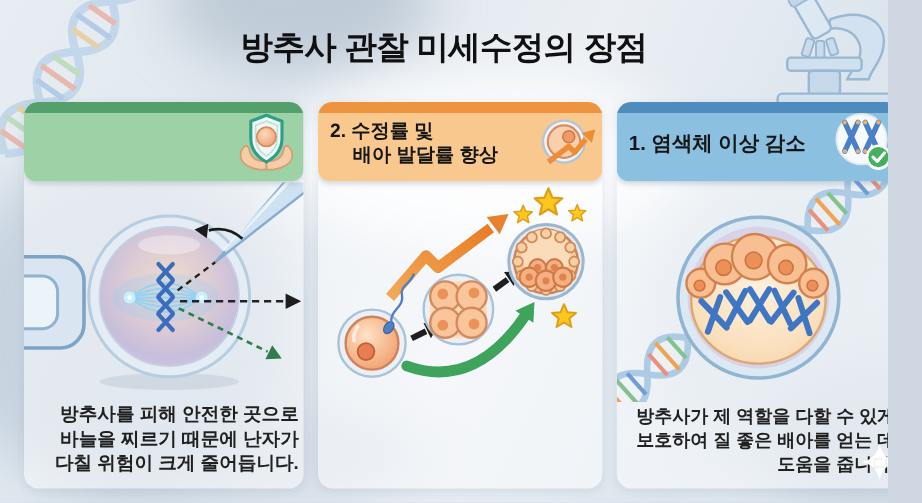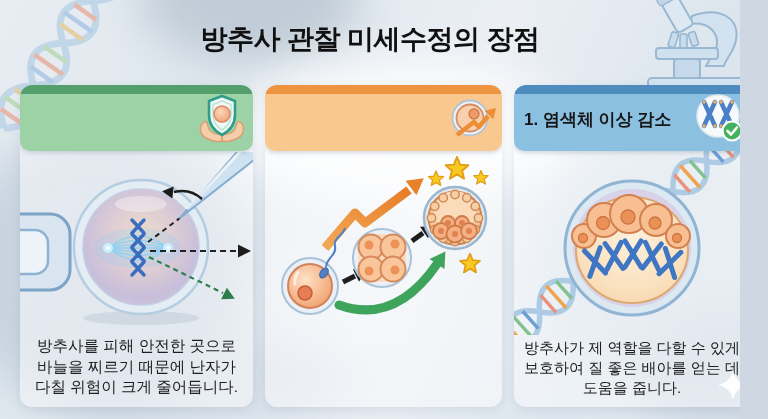--- a/index.html
+++ b/index.html
@@ -17,22 +17,22 @@
   .card3{left:514px;width:236px}
   .card-header{position:absolute;top:0;left:0;right:0;height:66px;border-radius:10px;
     background:linear-gradient(to bottom,var(--strip) 0 9px,var(--fill) 9px);
     box-shadow:0 2px 4px rgba(90,110,130,0.25);
     display:flex;flex-direction:column;justify-content:center;padding:7px 52px 3px 10px}
   .hdr-line{font-size:17px;font-weight:800;color:#161616;line-height:1.24;white-space:nowrap}
   .card2 .hdr-line{font-size:16px}
   .hdr-line2{margin-left:19px}
   .hdr-icon{position:absolute;right:5px;top:50%;transform:translateY(-50%)}
   .illus{position:absolute;left:0}
-  .card-text{position:absolute;left:4px;right:4px;bottom:9px;text-align:center;
-    font-size:15.5px;font-weight:400;color:#202020;line-height:1.33;white-space:pre-line}
+  .card-text{position:absolute;left:4px;right:4px;bottom:9px;text-align:right;
+    font-size:15.5px;font-weight:700;color:#202020;line-height:1.33;white-space:pre-line}
   .card3 .card-text{font-size:15px}
   .deco{position:absolute}
 </style>
 </head>
 <body>
 
 <div id="stage">
 
   <div class="blob" style="left:-50px;top:130px;width:300px;height:280px;background:rgba(171,189,208,0.5)"></div>
   <div class="blob" style="left:140px;top:-60px;width:220px;height:120px;background:rgba(160,175,192,0.5)"></div>
@@ -260,20 +260,22 @@
         </g>
       </g>
       <g fill="#fbc822" stroke="#df9f16" stroke-width="1.6" stroke-linejoin="round">
         <path transform="translate(171,27) scale(0.8)" d="M0,-10 L2.64,-3.64 L9.51,-3.09 L4.28,1.39 L5.88,8.09 L0,4.5 L-5.88,8.09 L-4.28,1.39 L-9.51,-3.09 L-2.64,-3.64 Z"></path>
         <path transform="translate(192,17) scale(1.2)" d="M0,-10 L2.64,-3.64 L9.51,-3.09 L4.28,1.39 L5.88,8.09 L0,4.5 L-5.88,8.09 L-4.28,1.39 L-9.51,-3.09 L-2.64,-3.64 Z"></path>
         <path transform="translate(216,26) scale(0.75)" d="M0,-10 L2.64,-3.64 L9.51,-3.09 L4.28,1.39 L5.88,8.09 L0,4.5 L-5.88,8.09 L-4.28,1.39 L-9.51,-3.09 L-2.64,-3.64 Z"></path>
         <path transform="translate(205,112) scale(1.05)" d="M0,-10 L2.64,-3.64 L9.51,-3.09 L4.28,1.39 L5.88,8.09 L0,4.5 L-5.88,8.09 L-4.28,1.39 L-9.51,-3.09 L-2.64,-3.64 Z"></path>
       </g>
     </svg>
     <div class="card-header">
+      <div class="hdr-line">2. 수정률 및</div>
+      <div class="hdr-line hdr-line2">배아 발달률 향상</div>
       <svg class="hdr-icon" width="48" height="48" viewBox="0 0 48 48">
         <circle cx="21" cy="24" r="17.5" fill="#eef3f8" stroke="#b4c4d2" stroke-width="2"></circle>
         <circle cx="21" cy="24" r="13.5" fill="#f9cfad" stroke="#d88d60" stroke-width="1.8"></circle>
         <circle cx="25" cy="20" r="5" fill="#ef9a6a" stroke="#cf7a4a" stroke-width="1.3"></circle>
         <path d="M8,41 L25,28 L30,33 L39,22" stroke="#ee8d33" stroke-width="4.5" fill="none" stroke-linejoin="round"></path>
         <polygon points="0,-6 10,0 0,6" transform="translate(40,21) rotate(-45)" fill="#ee8d33"></polygon>
       </svg>
     </div>
   </div>
 

